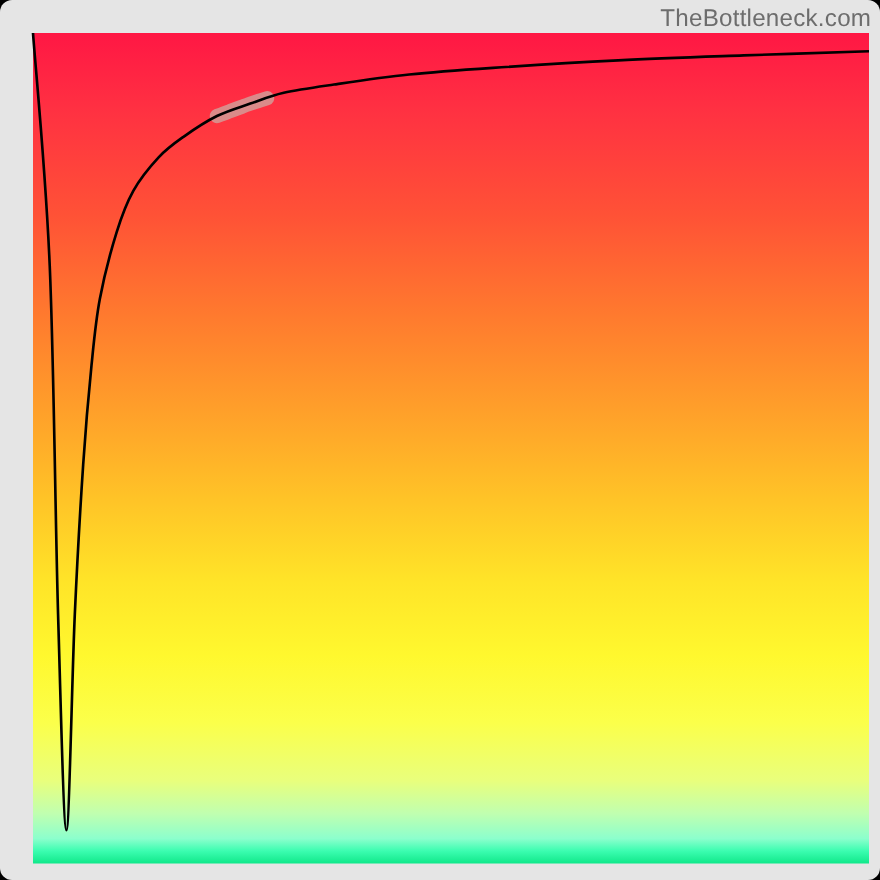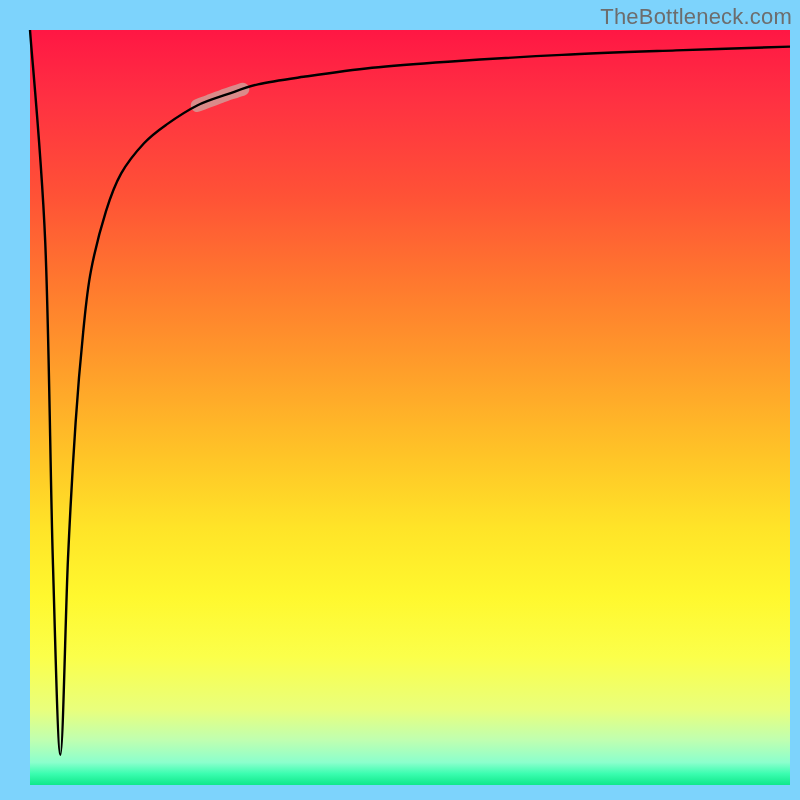--- a/index.html
+++ b/index.html
@@ -10,21 +10,22 @@
     overflow: hidden;
     background: #000;
     font-family: Arial, Helvetica, sans-serif;
   }
   .frame {
     position: absolute;
     left: 0;
     top: 0;
     width: 800px;
     height: 800px;
-    background: #7dd3fc;
+    background: #e5e5e5;
+    border-radius: 11px;
   }
   .plot {
     position: absolute;
     left: 30px;
     top: 30px;
     width: 760px;
     height: 755px;
     background: linear-gradient(to bottom,
       #ff1744 0%,
       #ff3042 9%,

